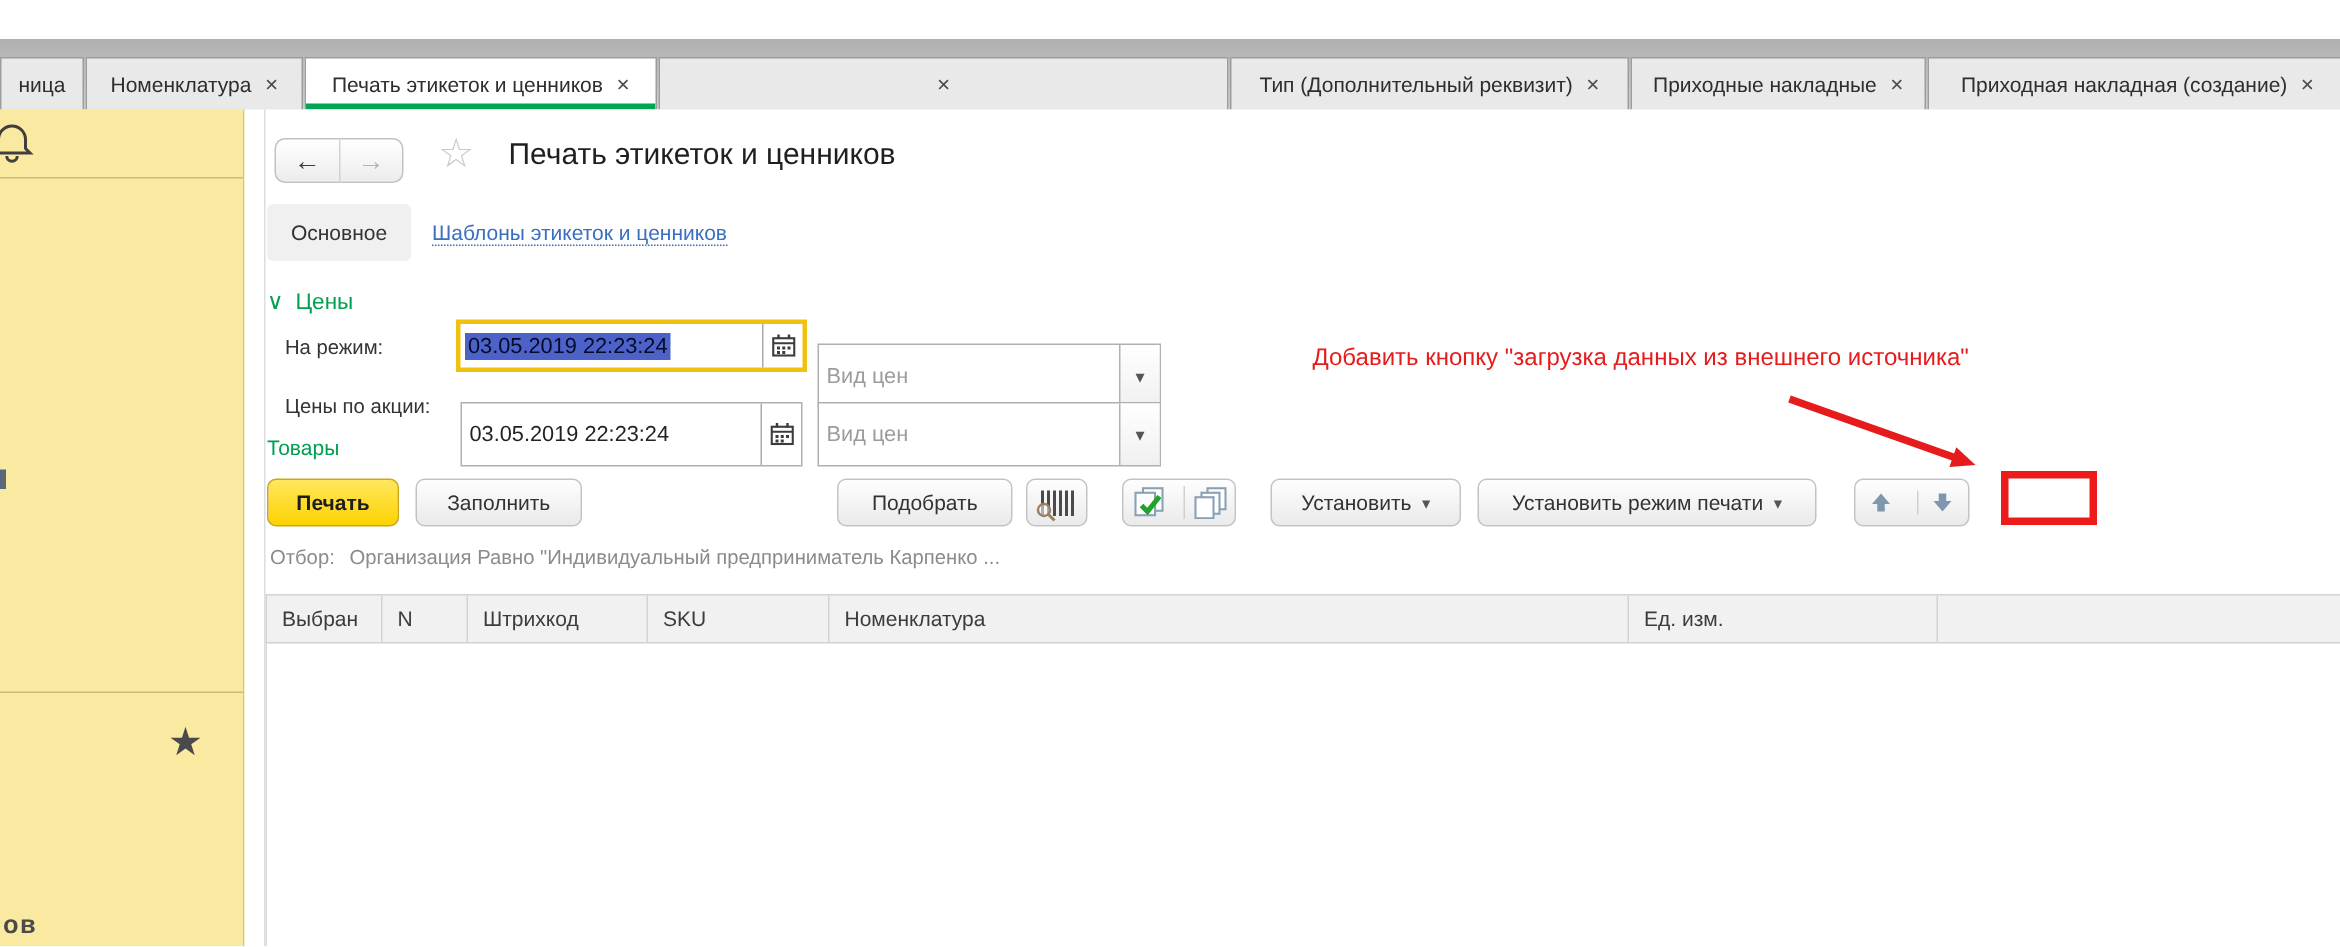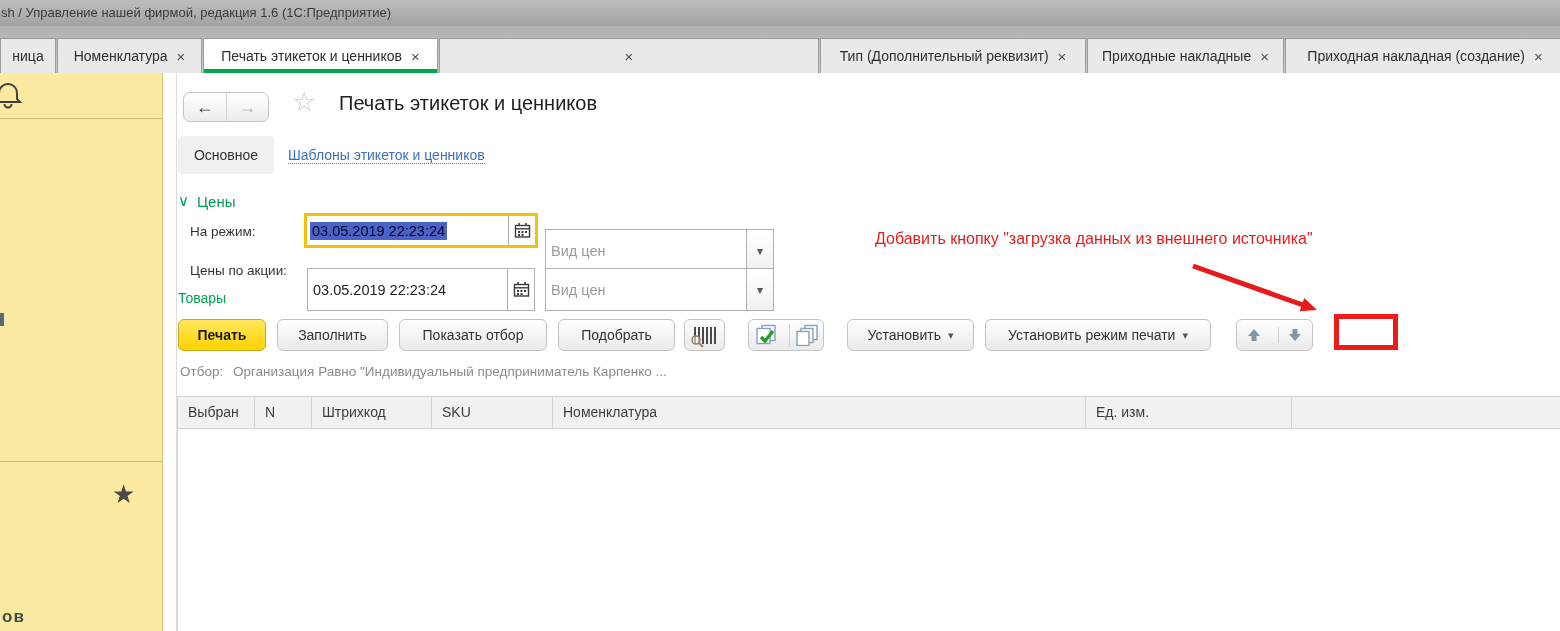--- a/index.html
+++ b/index.html
@@ -86,21 +86,20 @@
 
   .ann-text { position:absolute; left:712px; top:157px; font-size:16px; color:#e61c1c; white-space:nowrap; }
   .ann-arrow { position:absolute; left:1022px; top:186px; }
   .ann-box { position:absolute; left:1171px; top:241px; width:64px; height:36px; border:5px solid #ee1b1b; background:#fff; }
 </style>
 </head>
 <body>
 
 <div id="app">
 
-  <div class="titlebar">sh / Управление нашей фирмой, редакция 1.6  (1С:Предприятие)</div>
 
   <div class="tabbar">
     <div class="tab" style="width:56px">
       <span>ница</span>
     </div>
     <div class="tab" style="width:145px">
       <span>Номенклатура</span>
       <span class="x">×</span>
     </div>
     <div class="tab active" style="width:235px">
@@ -199,21 +198,20 @@
     </div>
     <div class="field" style="left:382px; top:183px; width:229px">
       <div class="txt ph">Вид цен</div>
       <div class="dd-btn">▾</div>
     </div>
 
     <div class="goods-hdr">Товары</div>
 
     <div class="btn primary" style="left:15px; width:88px">Печать</div>
     <div class="btn" style="left:114px; width:111px">Заполнить</div>
-    <div class="btn" style="left:236px; width:148px">Показать отбор</div>
     <div class="btn" style="left:395px; width:117px">Подобрать</div>
 
     <div class="btn" style="left:521px; width:41px">
       <span class="barcode-glyph">
         <svg width="14" height="14" viewBox="0 0 14 14">
           <circle cx="6" cy="6" r="4" fill="rgba(255,255,255,0.55)" stroke="#9a8060" stroke-width="1.6"></circle>
           <line x1="9" y1="9" x2="13" y2="13" stroke="#9a8060" stroke-width="2"></line>
         </svg>
       </span>
     </div>

